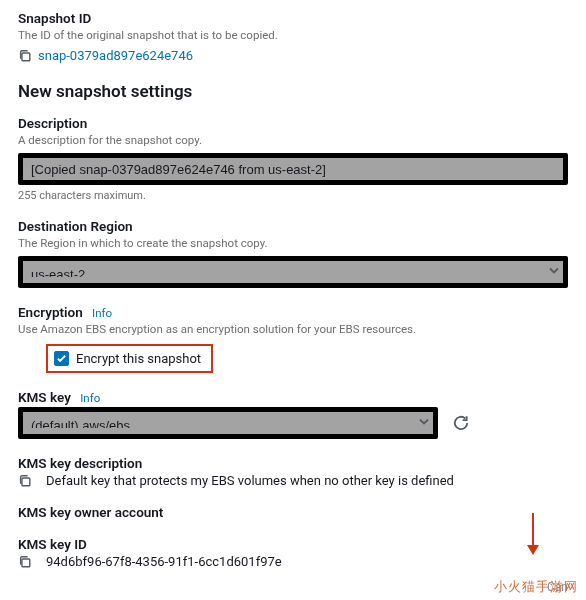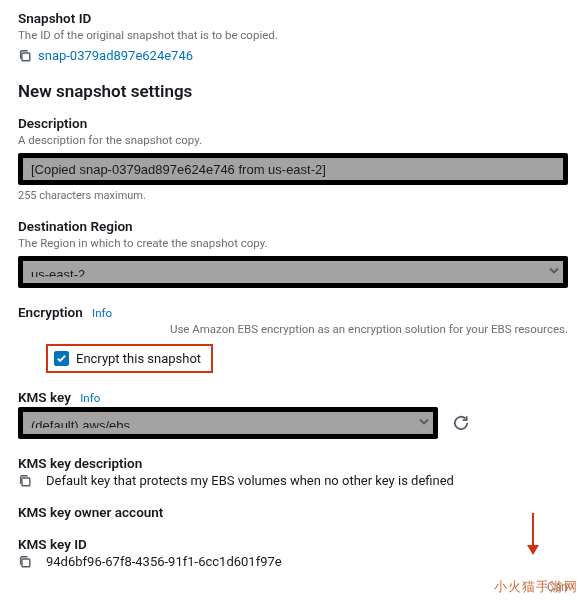--- a/index.html
+++ b/index.html
@@ -136,21 +136,20 @@
   }
   .static-value {
     font-size: 13px;
     color: #16191f;
   }
   .encryption-hint-row {
     font-size: 11.5px;
     color: #6e6e6e;
     margin-bottom: 4px;
     position: relative;
-    text-align: right;
   }
   .footer-area {
     position: absolute;
     bottom: 6px;
     right: 18px;
     font-size: 12px;
     color: #888;
   }
   .brand-watermark {
     position: absolute;

